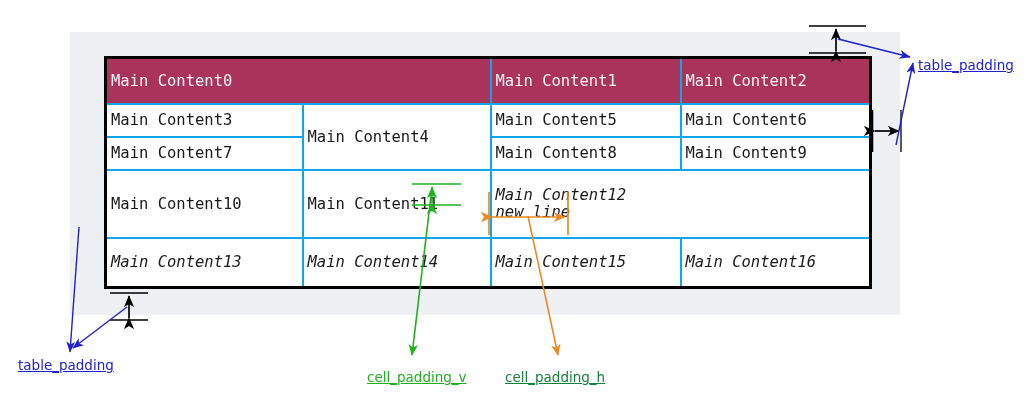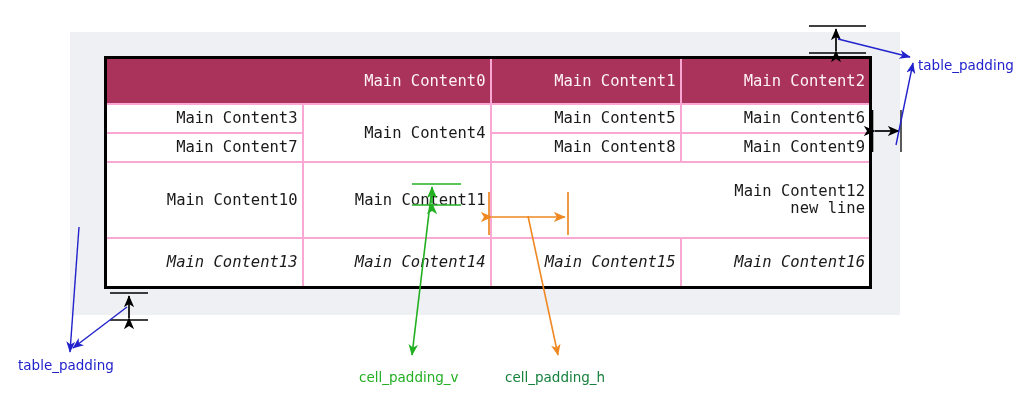--- a/index.html
+++ b/index.html
@@ -37,22 +37,22 @@
   table.maintable {
     border-collapse: collapse;
     table-layout: fixed;
     width: 765px;
     height: 233px;
     background: #ffffff;
     border: 3px solid #000000;
   }
   table.maintable td,
   table.maintable th {
-    border: 2px solid #f9a8d4;
-    text-align: right;
+    border: 2px solid #0ea5e9;
+    text-align: left;
     vertical-align: middle;
     font-family: "DejaVu Sans Mono", "Liberation Mono", monospace;
     font-size: 15.5px;
     color: #1a1a1a;
     background: #ffffff;
     padding: 2px 4px;
     font-weight: normal;
     letter-spacing: 0px;
   }
   table.maintable th.hdr {
@@ -63,42 +63,44 @@
     height: 40px;
   }
   td.bolditalic {
     font-weight: bold;
     font-style: italic;
     font-size: 14.5px;
   }
   td.redcell {
     color: #ee1111;
     font-weight: bold;
+    font-style: italic;
     font-size: 20px;
     line-height: 1.08;
     margin-top: 16px;
   }
 
   
   #overlay {
     position: absolute;
     left: 0; top: 0;
     width: 1030px;
     height: 400px;
     pointer-events: none;
   }
   .anno-label {
     position: absolute;
     font-family: "DejaVu Sans", "Liberation Sans", sans-serif;
     font-size: 13.5px;
     white-space: nowrap;
+    text-decoration: underline;
   }
   #lbl-tp-right { left: 918px; top: 57px;  color: #2222cc; }
   #lbl-tp-left  { left: 18px;  top: 357px; color: #2222cc; }
-  #lbl-cpv      { left: 359px; top: 369px; color: #22b022; }
+  #lbl-cpv      { left: 367px; top: 369px; color: #22b022; }
   #lbl-cph      { left: 505px; top: 369px; color: #15803d; }
 </style>
 </head>
 <body>
 
 <div id="stage">
 
   <div id="panel"></div>
 
   <div id="tablewrap">
@@ -119,21 +121,21 @@
           <td>Main Content3</td>
           <td rowspan="2">Main Content4</td>
           <td>Main Content5</td>
           <td>Main Content6</td>
         </tr>
         <tr>
           <td>Main Content7</td>
           <td>Main Content8</td>
           <td>Main Content9</td>
         </tr>
-        <tr style="height:76px">
+        <tr style="height:68px">
           <td>Main Content10</td>
           <td>Main Content11</td>
           <td class="redcell" colspan="2">Main Content12<br>new line</td>
         </tr>
         <tr style="height:50px">
           <td class="bolditalic">Main Content13</td>
           <td class="bolditalic">Main Content14</td>
           <td class="bolditalic">Main Content15</td>
           <td class="bolditalic">Main Content16</td>
         </tr>

